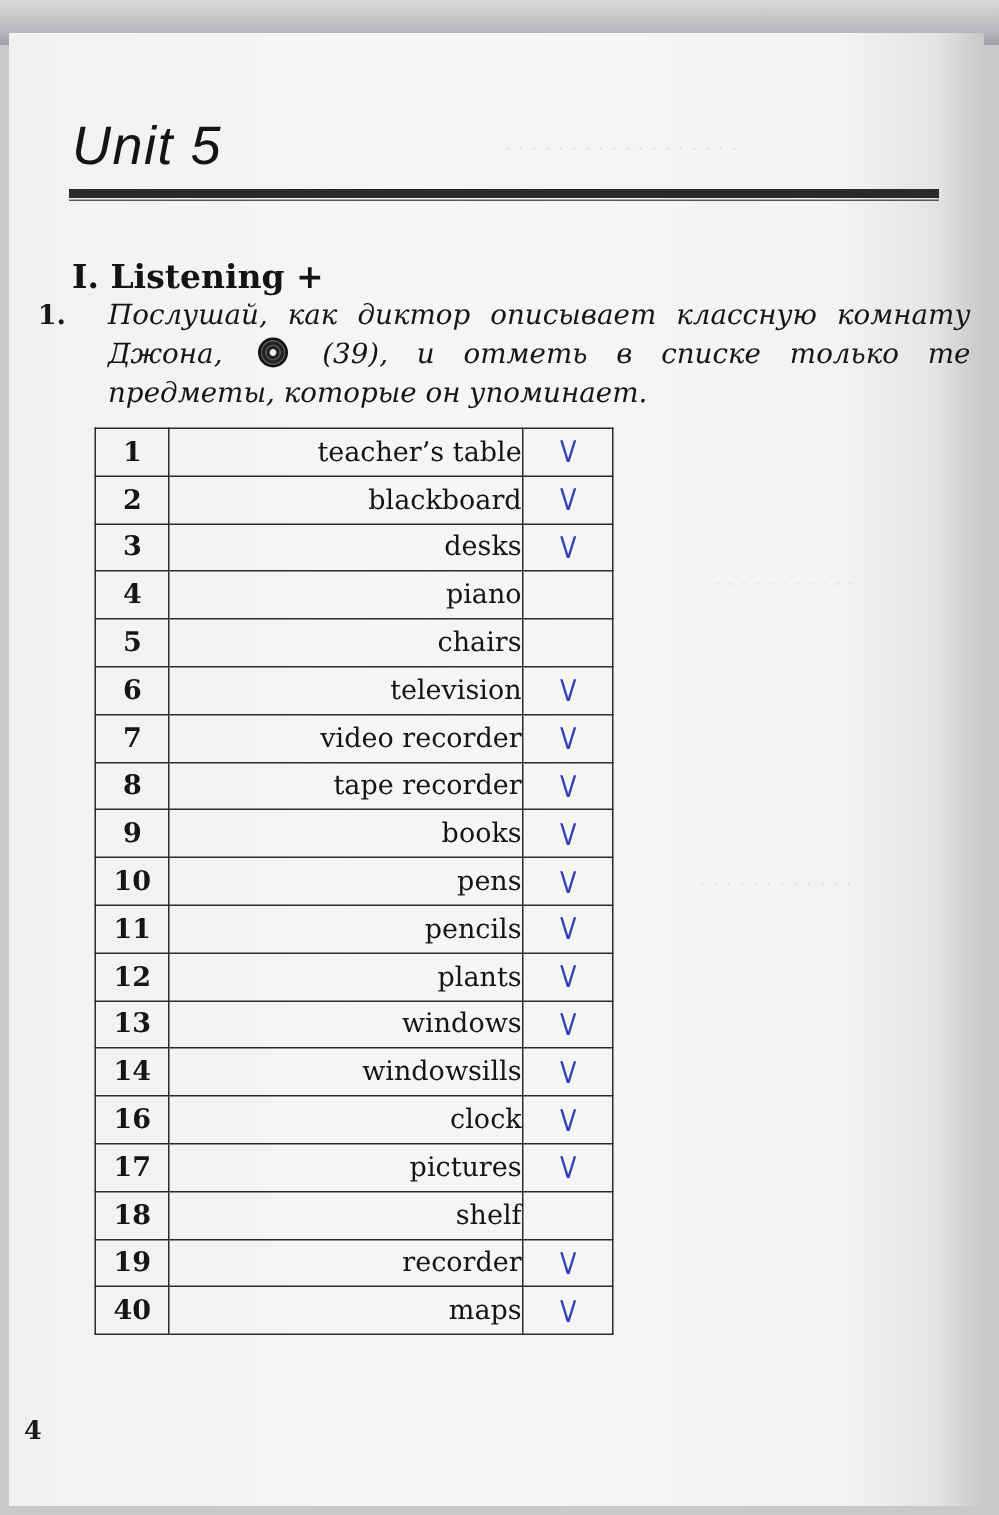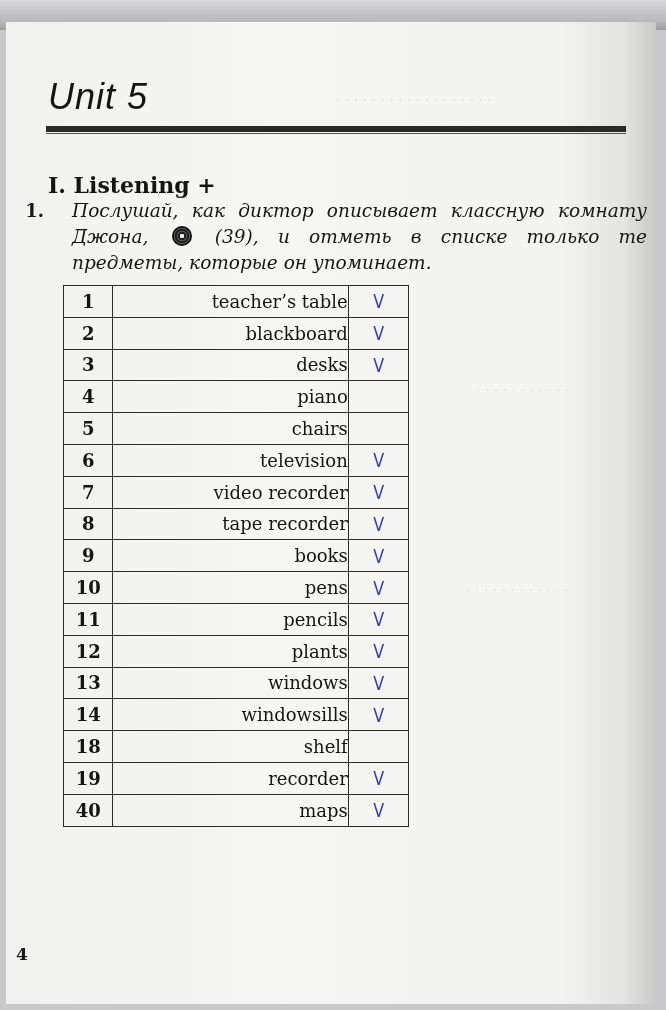--- a/index.html
+++ b/index.html
@@ -167,20 +167,30 @@
         <td class="num">13</td>
         <td class="name">windows</td>
         <td class="mark"><span class="check">V</span></td>
       </tr>
       <tr>
         <td class="num">14</td>
         <td class="name">windowsills</td>
         <td class="mark"><span class="check">V</span></td>
       </tr>
       <tr>
+        <td class="num">16</td>
+        <td class="name">clock</td>
+        <td class="mark"><span class="check">V</span></td>
+      </tr>
+      <tr>
+        <td class="num">17</td>
+        <td class="name">pictures</td>
+        <td class="mark"><span class="check">V</span></td>
+      </tr>
+      <tr>
         <td class="num">18</td>
         <td class="name">shelf</td>
         <td class="mark"><span class="check"></span></td>
       </tr>
       <tr>
         <td class="num">19</td>
         <td class="name">recorder</td>
         <td class="mark"><span class="check">V</span></td>
       </tr>
       <tr>

